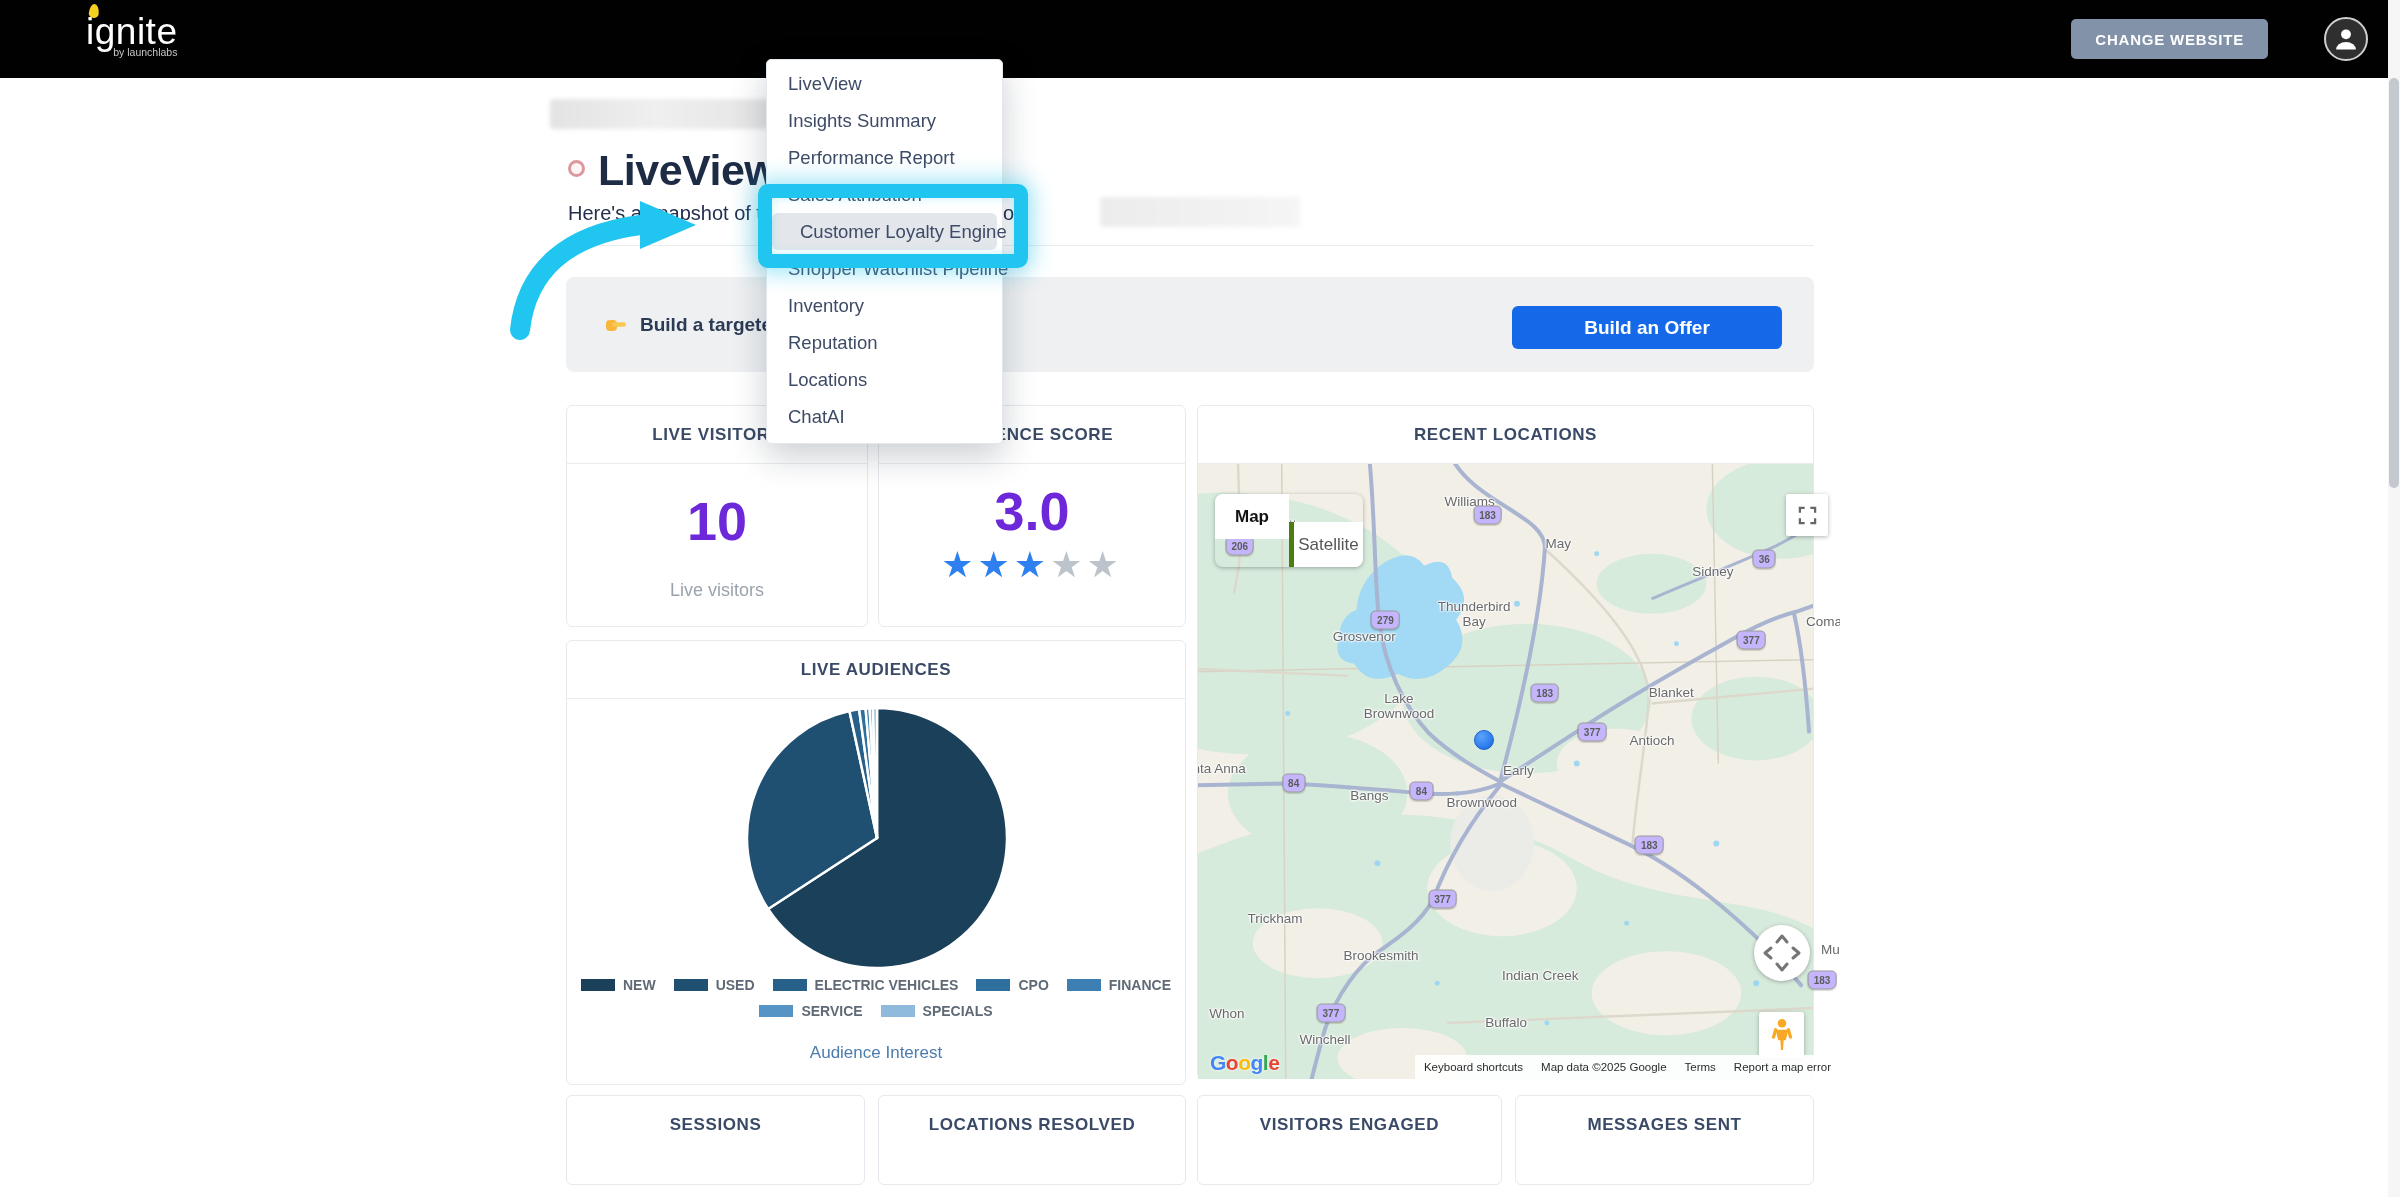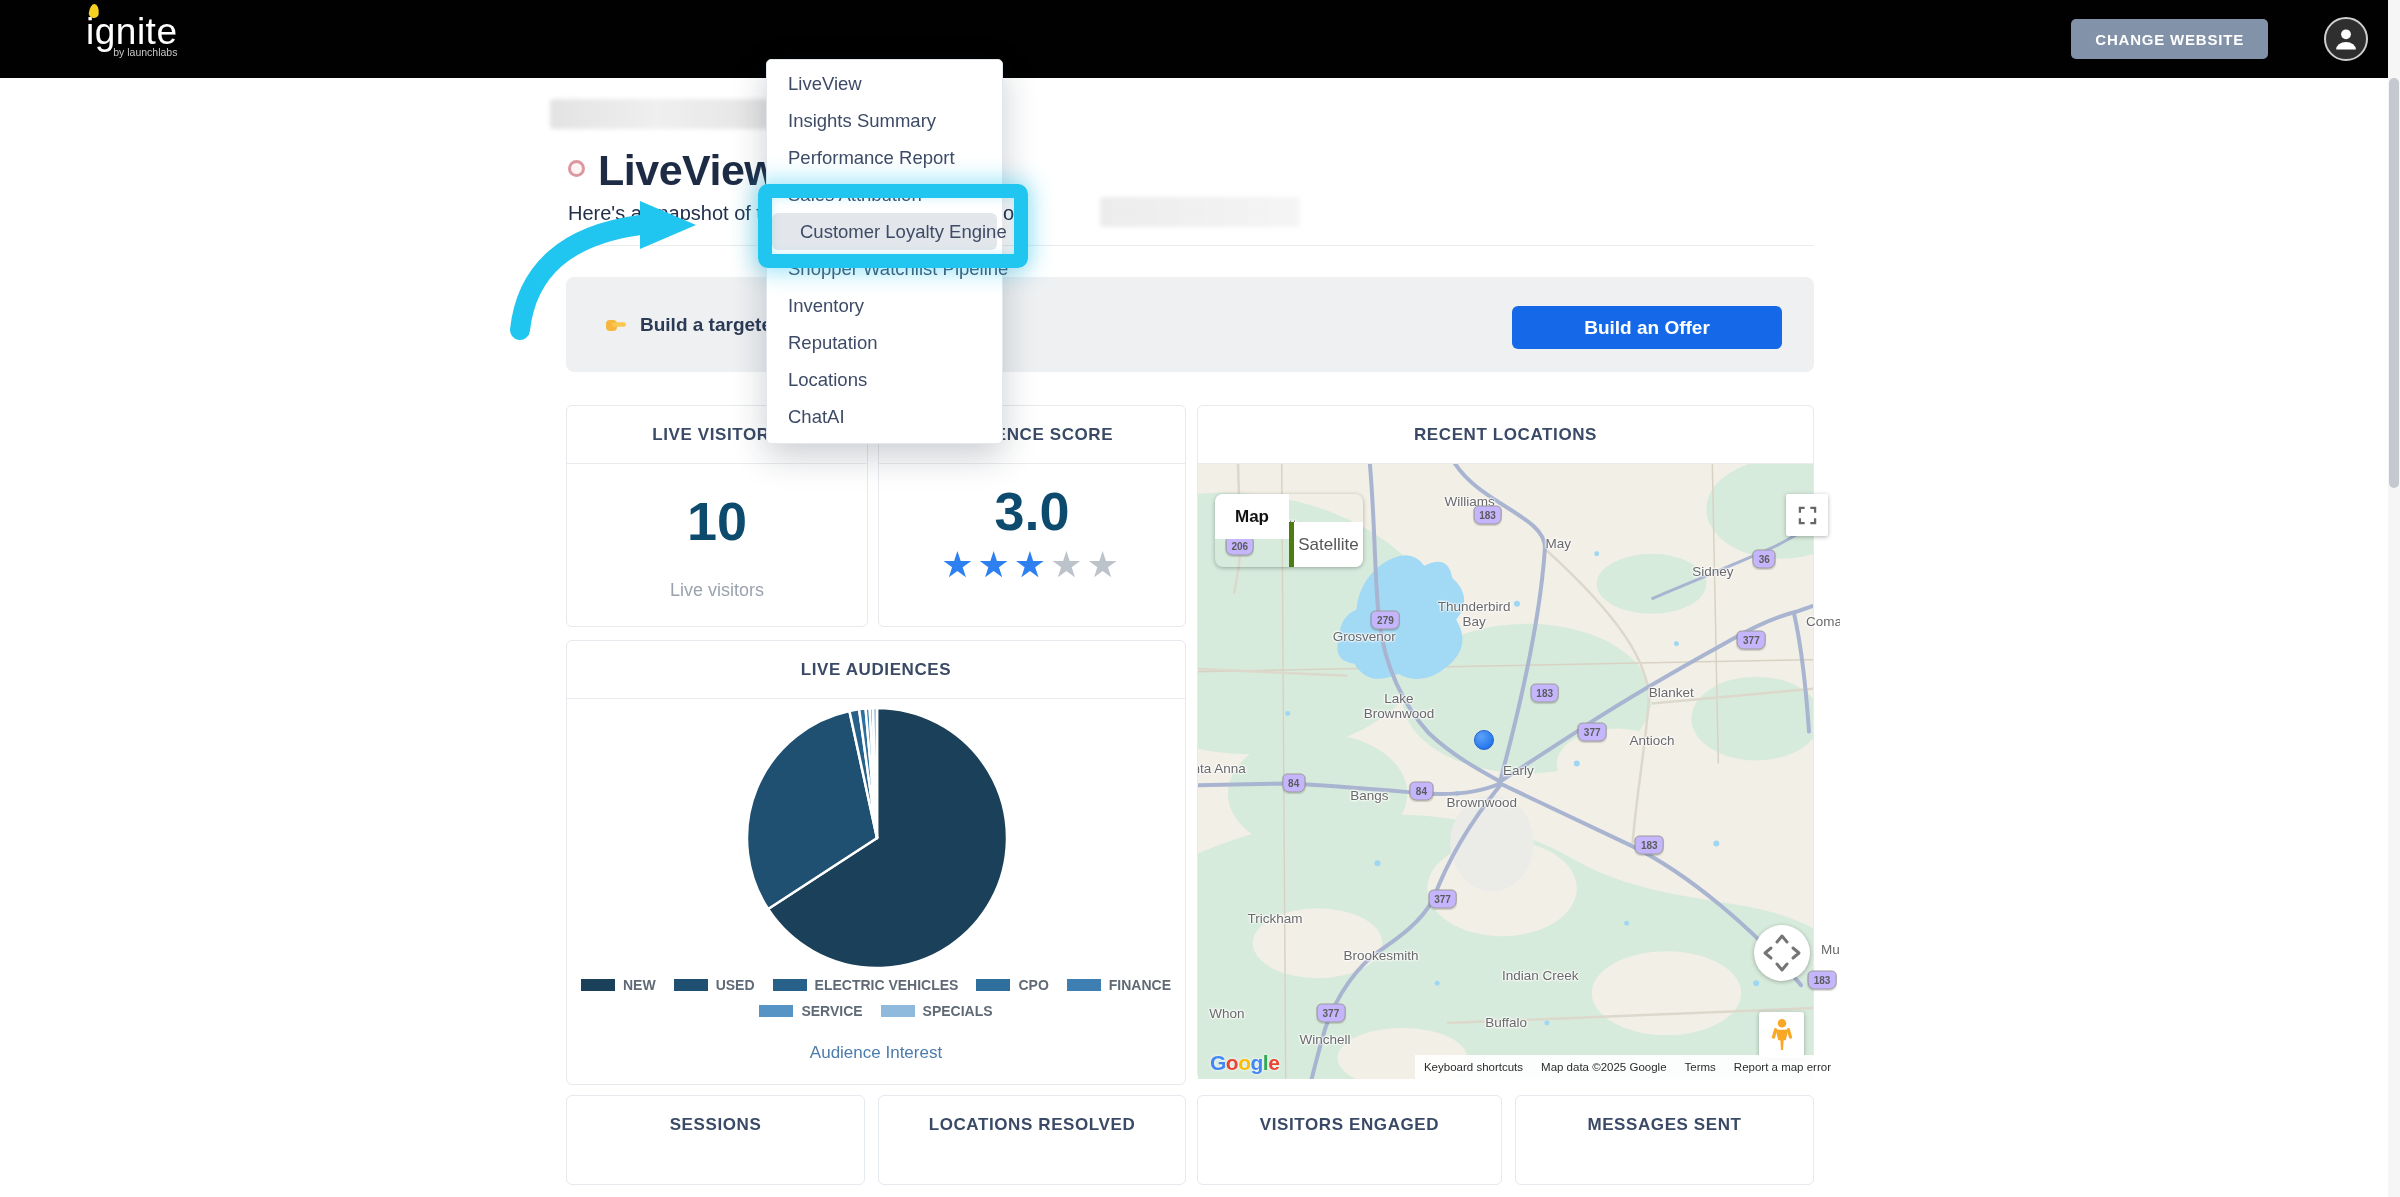--- a/index.html
+++ b/index.html
@@ -43,21 +43,21 @@
   .banner { position:absolute; left:566px; top:277px; width:1248px; height:95px; background:#eef0f2; border-radius:8px; }
   .banner-inner { position:absolute; left:38px; top:0; height:95px; display:flex; align-items:center; gap:12px; }
   .banner-text { font-size:19px; font-weight:600; color:#2b3a55; }
   .offer-btn { position:absolute; right:32px; top:29px; width:270px; height:43px; background:#1569e8; color:#fff;
                border:none; border-radius:6px; font-size:19px; font-weight:600; font-family:inherit; }
 
   
   .card { position:absolute; background:#fff; border:1px solid #e6e9ee; border-radius:6px; }
   .card-h { height:58px; display:flex; align-items:center; justify-content:center; border-bottom:1px solid #e9ecef;
             font-size:17px; font-weight:600; letter-spacing:.6px; color:#3a4a66; }
-  .metric-value { text-align:center; font-size:54px; font-weight:700; color:#0c4a6e; margin-top:26px; }
+  .metric-value { text-align:center; font-size:54px; font-weight:700; color:#6d28d9; margin-top:26px; }
   .metric-caption { text-align:center; font-size:18px; color:#9aa3ad; margin-top:28px; }
   .stars { text-align:center; margin-top:2px; font-size:36px; letter-spacing:4px; }
   .star-empty { color:#bdc3cb; }
 
   
   .legend { position:absolute; left:10px; right:10px; top:336px; display:flex; flex-wrap:wrap; justify-content:center;
             column-gap:18px; row-gap:10px; }
   .legend-item { display:flex; align-items:center; gap:8px; font-size:14px; font-weight:600; color:#5f6a76; white-space:nowrap; }
   .legend-swatch { width:34px; height:12px; display:inline-block; }
   .pie-caption { position:absolute; left:0; right:0; top:402px; text-align:center; font-size:17px; color:#4c7cae; }

